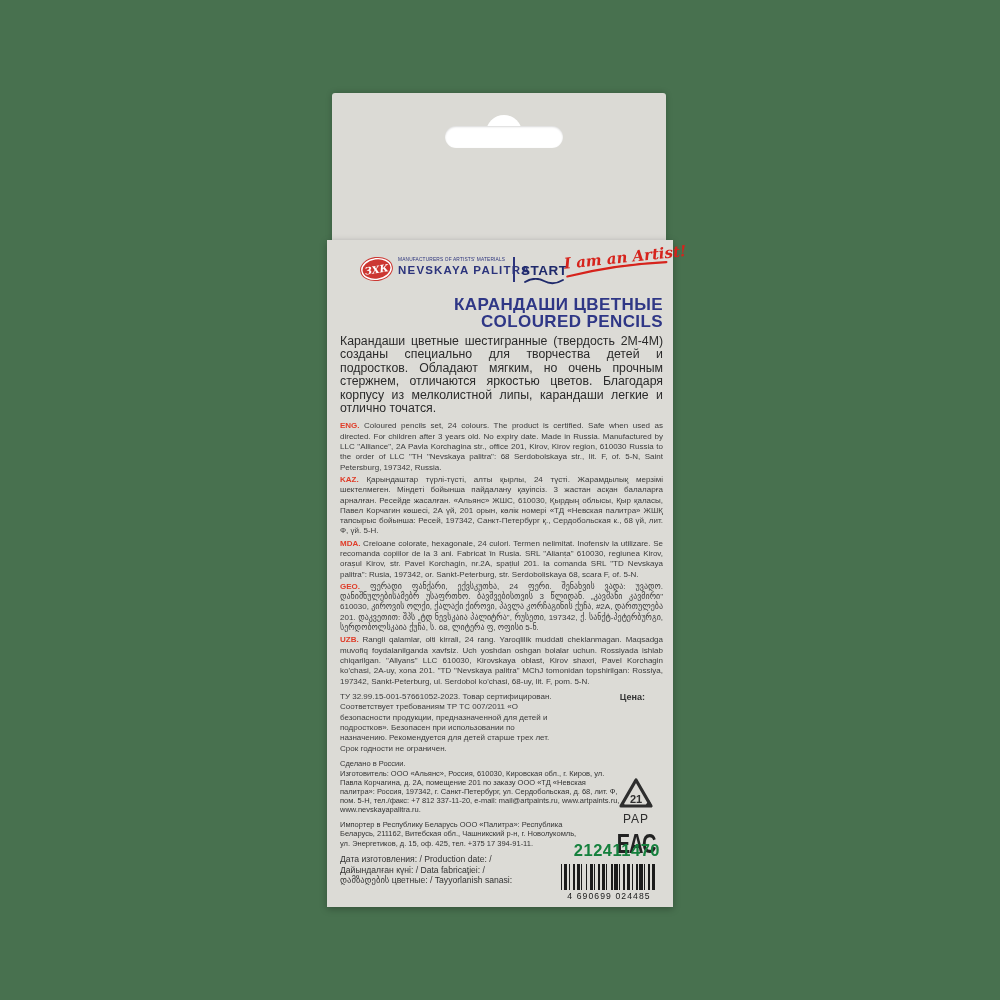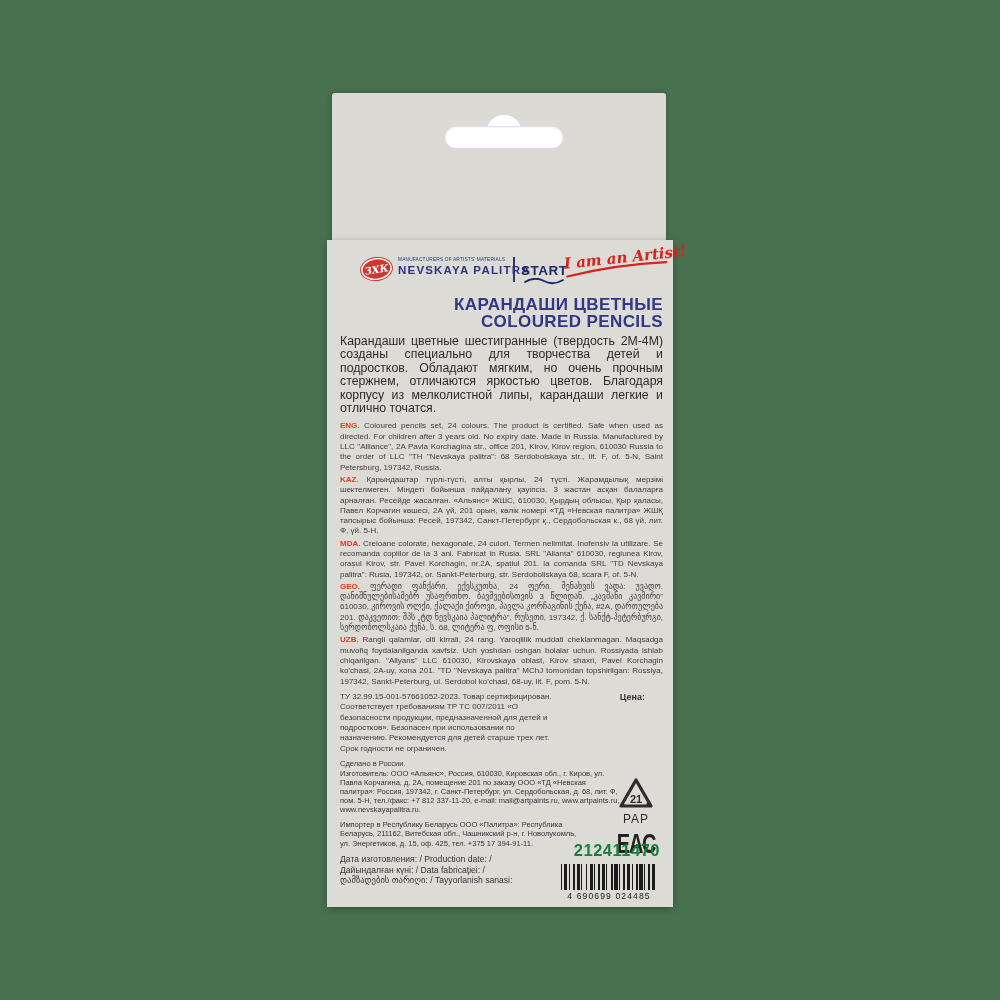--- a/index.html
+++ b/index.html
@@ -129,21 +129,21 @@
     <div class="made-block">
       <div>Сделано в России.</div>
       <div>Изготовитель: ООО «Альянс», Россия, 610030, Кировская обл., г. Киров, ул. Павла Корчагина, д. 2А, помещение 201 по заказу ООО «ТД «Невская палитра»: Россия, 197342, г. Санкт-Петербург, ул. Сердобольская, д. 68, лит. Ф, пом. 5-Н, тел./факс: +7 812 337-11-20, e-mail: mail@artpaints.ru, www.artpaints.ru, www.nevskayapalitra.ru.</div>
     </div>
 
     <div class="importer">Импортер в Республику Беларусь ООО «Палитра»: Республика Беларусь, 211162, Витебская обл., Чашникский р-н, г. Новолукомль, ул. Энергетиков, д. 15, оф. 425, тел. +375 17 394-91-11.</div>
 
     <div class="dates">
       <div>Дата изготовления: / Production date: /</div>
       <div>Дайындалған күні: / Data fabricaţiei: /</div>
-      <div>დამზადების თარიღი: / Tayyorlanish sanasi:</div>
+      <div>დამზადების цветные: / Tayyorlanish sanasi:</div>
     </div>
 
     <div class="symbols">
       <svg class="recycle-svg" width="40" height="36" viewBox="0 0 40 36">
         <path d="M20 4 L35 30 L5 30 Z" fill="none" stroke="#2e2e2e" stroke-width="3.2" stroke-linejoin="round"></path>
         <path d="M33 24 l3 6 l-7 0" fill="#2e2e2e" stroke="none"></path>
         <path d="M9 30 l-4 0 l2 -5" fill="#2e2e2e" stroke="none"></path>
         <text x="20" y="27" text-anchor="middle" font-size="11" font-family="Liberation Sans, sans-serif" fill="#2e2e2e" font-weight="bold">21</text>
       </svg>
       <div class="pap">PAP</div>

